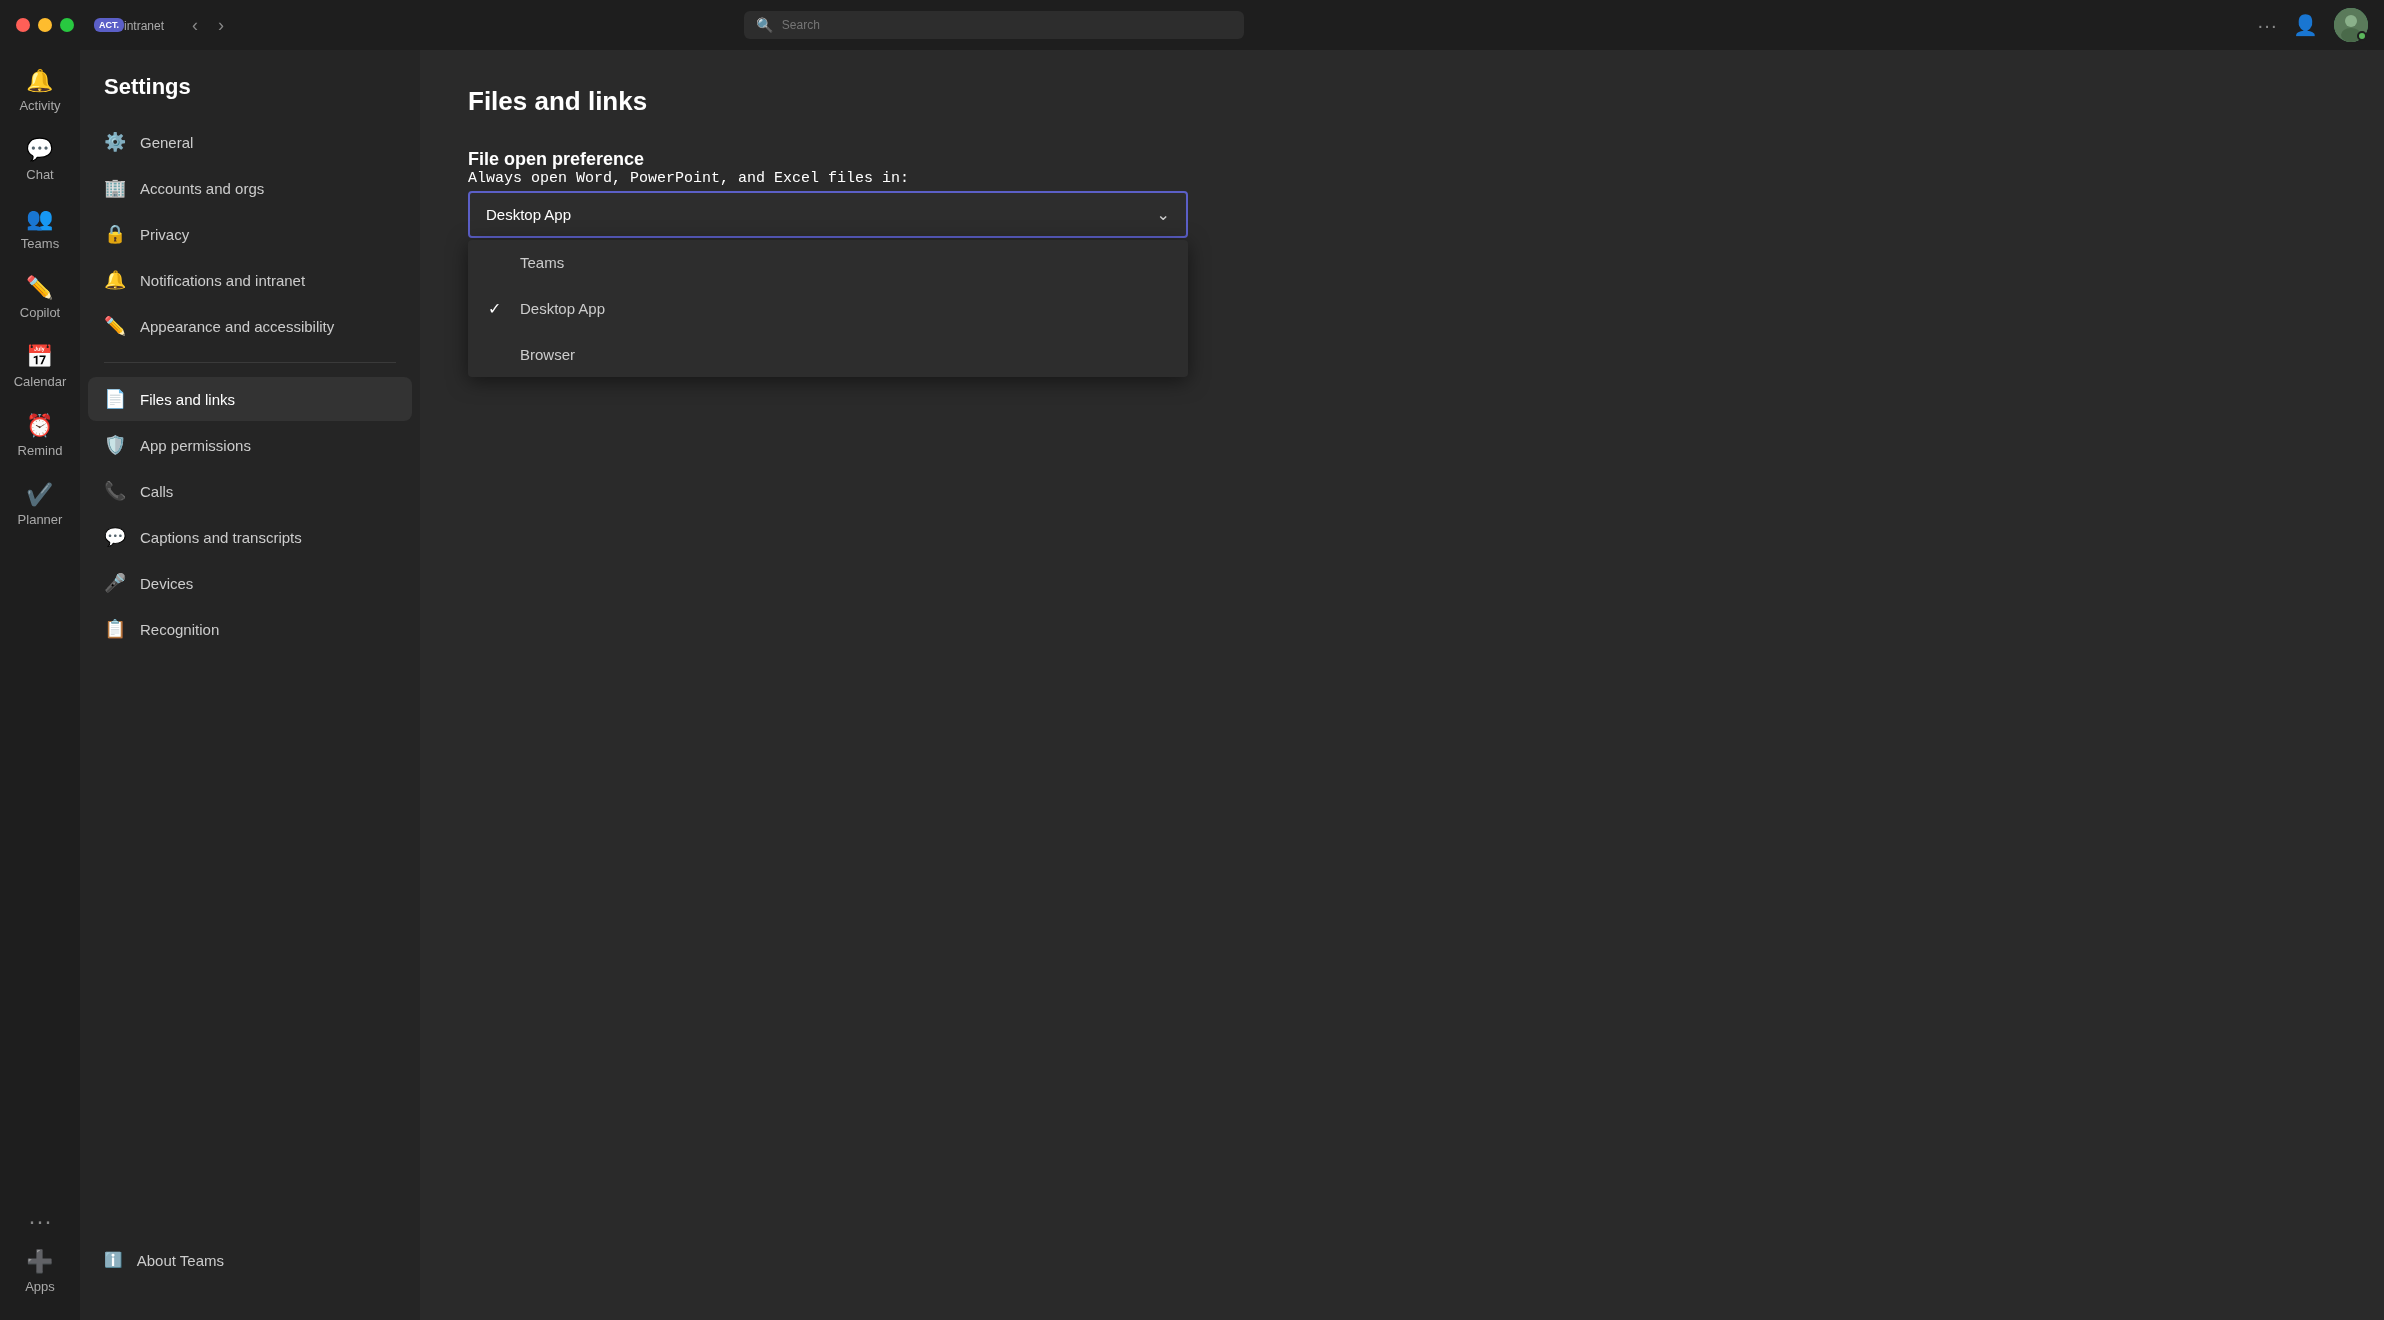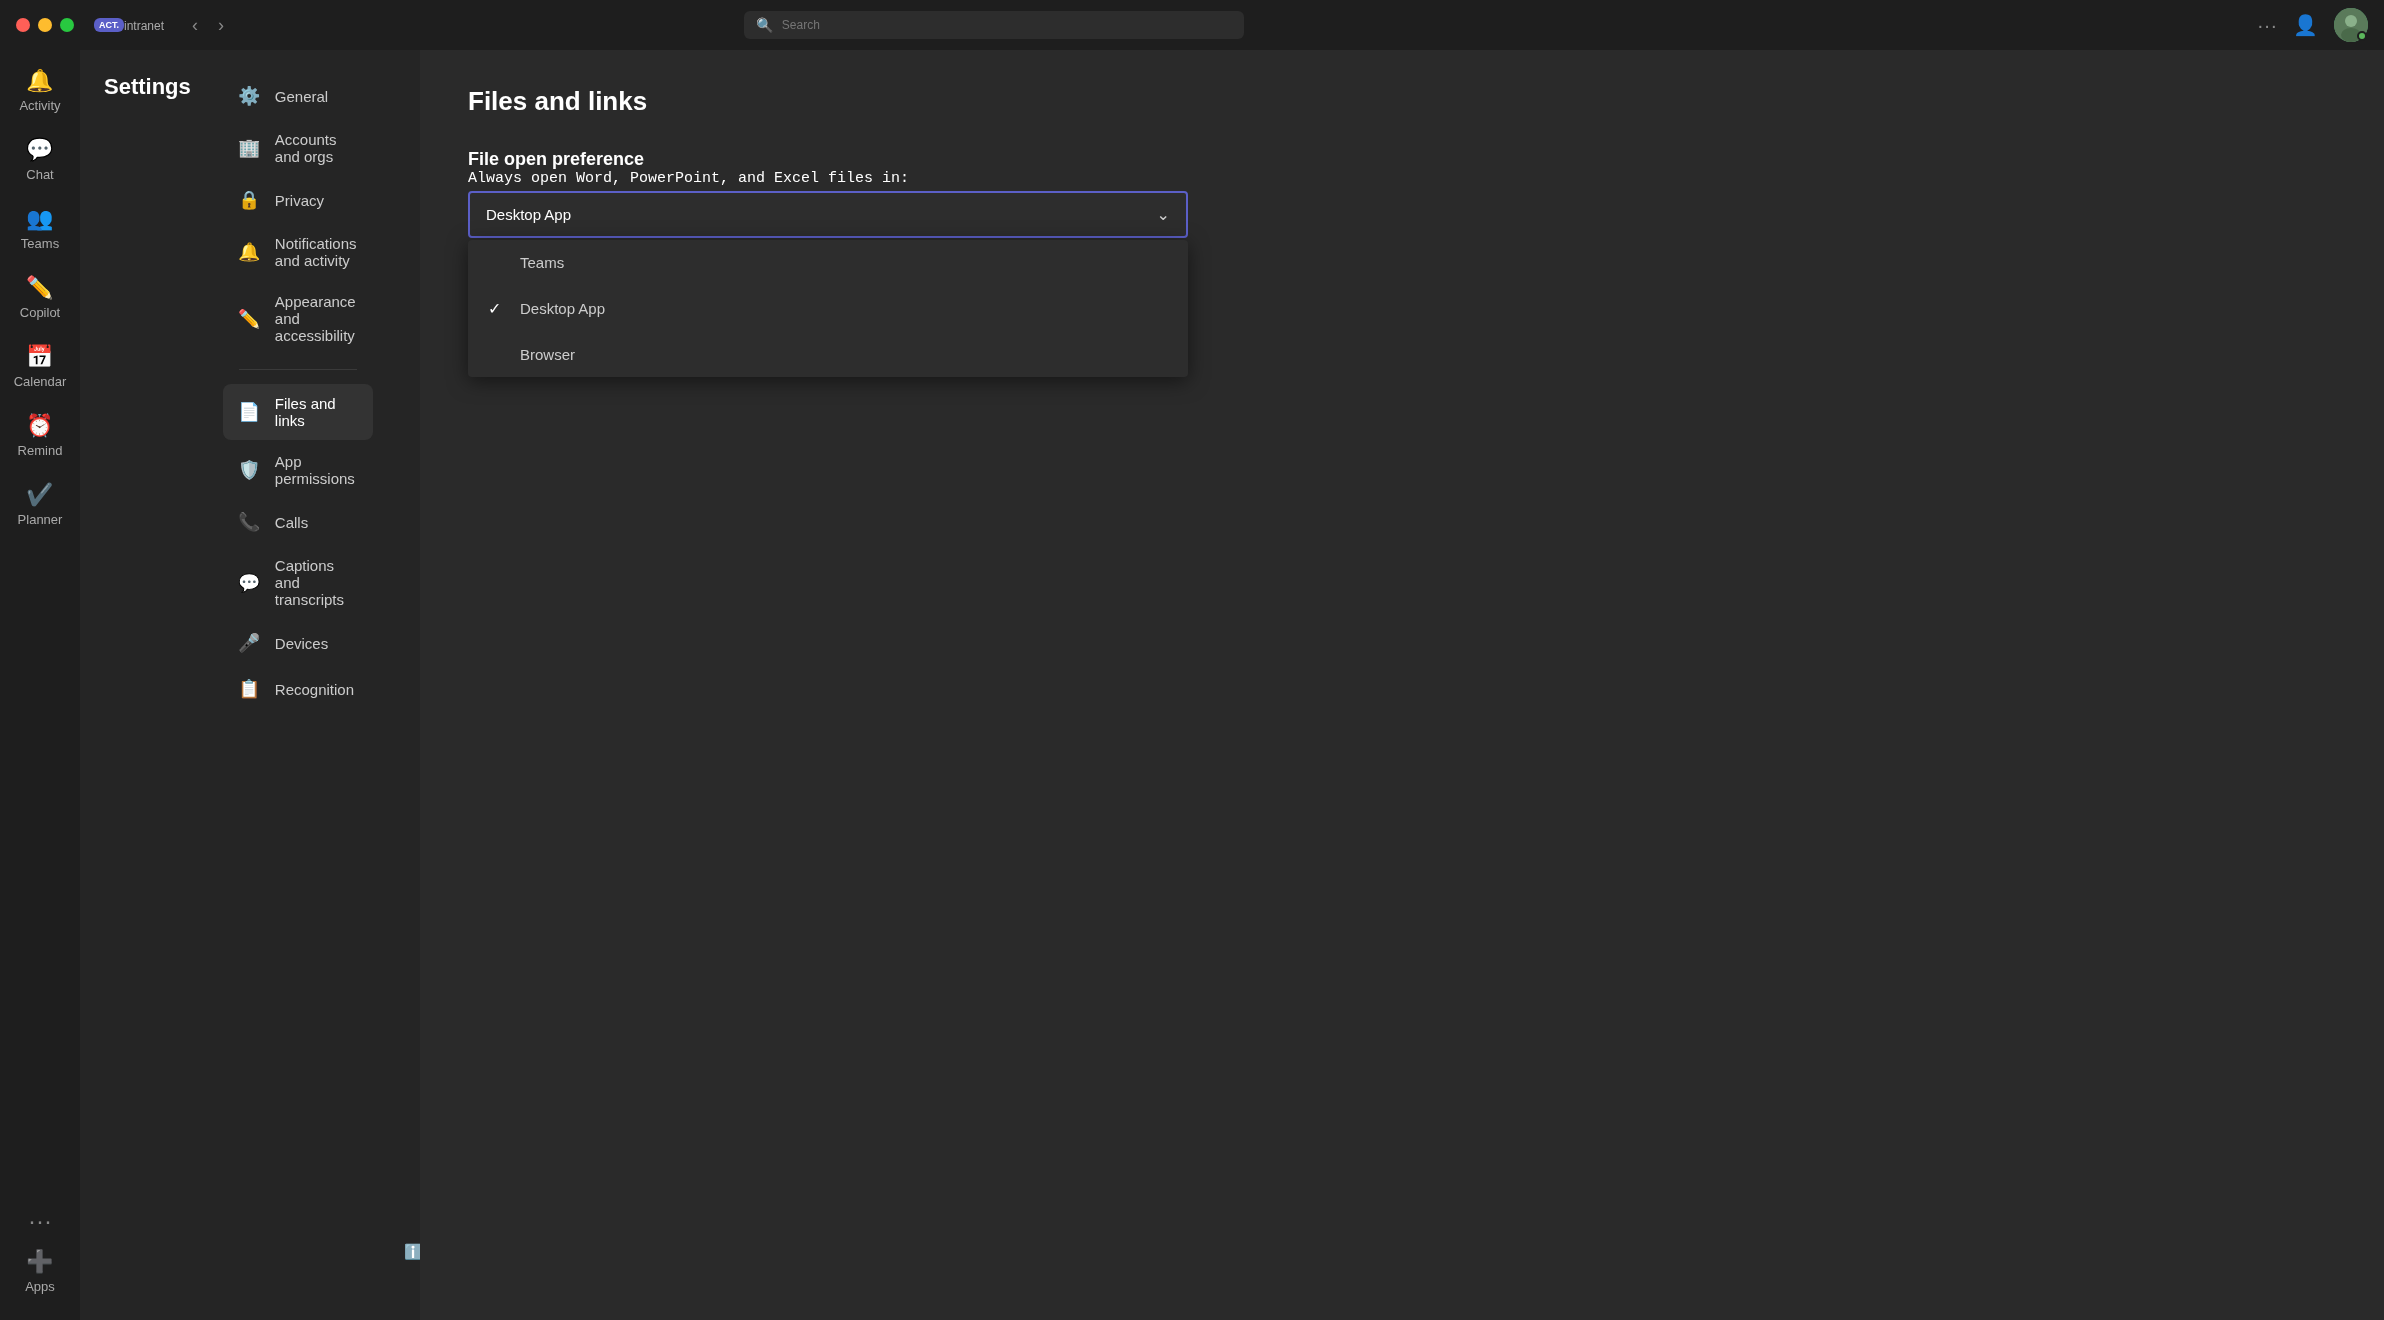--- a/index.html
+++ b/index.html
@@ -162,20 +162,21 @@
       margin-bottom: 8px;
     }
 
     
     .settings-sidebar {
       width: 340px;
       background: #252525;
       padding: 24px 0;
       flex-shrink: 0;
       display: flex;
+      flex-direction: column;
     }
     .settings-title {
       font-size: 22px;
       font-weight: 600;
       padding: 0 24px 20px;
       color: #fff;
     }
     .settings-nav {
       display: flex;
       flex-direction: column;
@@ -372,21 +373,21 @@
       <div class="settings-item">
         <span class="s-icon">🏢</span>
         <span>Accounts and orgs</span>
       </div>
       <div class="settings-item">
         <span class="s-icon">🔒</span>
         <span>Privacy</span>
       </div>
       <div class="settings-item">
         <span class="s-icon">🔔</span>
-        <span>Notifications and activity</span>
+        <span>Notifications and intranet</span>
       </div>
       <div class="settings-item">
         <span class="s-icon">✏️</span>
         <span>Appearance and accessibility</span>
       </div>
       <div class="settings-divider"></div>
       <div class="settings-item active">
         <span class="s-icon">📄</span>
         <span>Files and links</span>
       </div>

